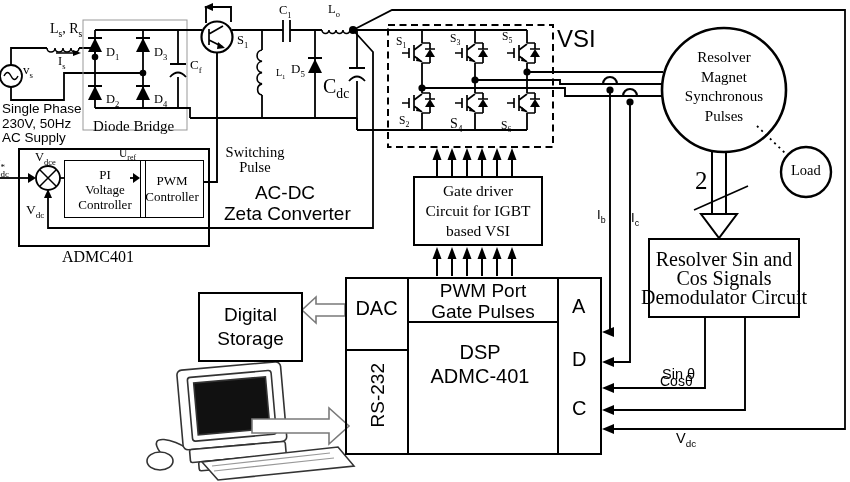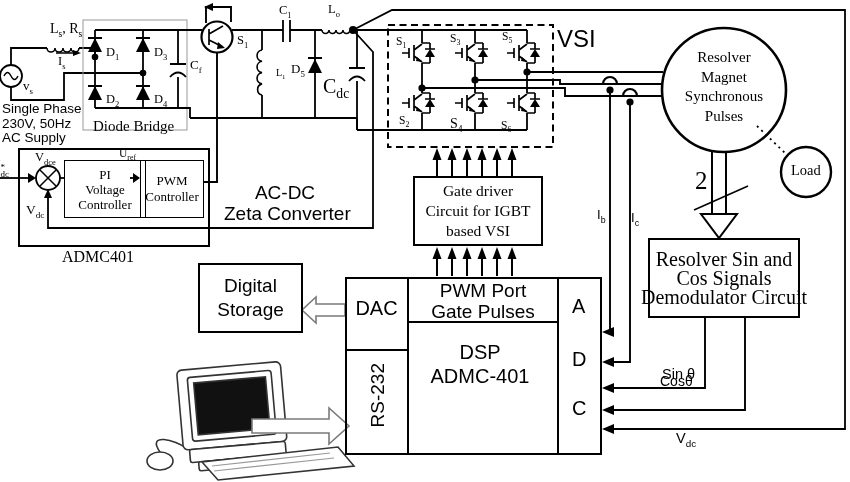--- a/index.html
+++ b/index.html
@@ -196,36 +196,40 @@
 </svg>
 
 <div class="lbl sans" style="left:2px;top:102px;font-size:13.5px;line-height:14.5px">
   <div>Single Phase</div>
   <div>230V, 50Hz</div>
   <div>AC Supply</div>
 </div>
 
 <div class="lbl b" style="left:50px;top:22px;font-size:14px"><span>L</span><sub>s</sub><span>, </span><span>R</span><sub>s</sub></div>
 <div class="lbl b" style="left:58px;top:55px;font-size:12.5px"><span>I</span><sub>s</sub></div>
-<div class="lbl b" style="left:23px;top:79px;font-size:13px"><span>v</span><sub>s</sub></div>
+<div class="lbl b" style="left:23px;top:63px;font-size:13px"><span>v</span><sub>s</sub></div>
 
 <div class="lbl b" style="left:106px;top:46px;font-size:12.5px"><span>D</span><sub>1</sub></div>
 <div class="lbl b" style="left:154px;top:46px;font-size:12.5px"><span>D</span><sub>3</sub></div>
 <div class="lbl b" style="left:106px;top:93px;font-size:12.5px"><span>D</span><sub>2</sub></div>
 <div class="lbl b" style="left:154px;top:93px;font-size:12.5px"><span>D</span><sub>4</sub></div>
 <div class="lbl b" style="left:190px;top:58px;font-size:13px"><span>C</span><sub>f</sub></div>
 <div class="lbl" style="left:93px;top:119px;font-size:15px">Diode Bridge</div>
 
 <div class="lbl b" style="left:237px;top:34px;font-size:12.5px"><span>S</span><sub>1</sub></div>
 <div class="lbl b" style="left:279px;top:4px;font-size:12.5px"><span>C</span><sub>1</sub></div>
 <div class="lbl b" style="left:276px;top:68px;font-size:10px"><span>L</span><sub>1</sub></div>
 <div class="lbl b" style="left:291px;top:62px;font-size:13px"><span>D</span><sub>5</sub></div>
 <div class="lbl b" style="left:328px;top:3px;font-size:12.5px"><span>L</span><sub>o</sub></div>
 <div class="lbl" style="left:323px;top:76px;font-size:20px"><span>C</span><sub>dc</sub></div>
 
+<div class="lbl b" style="left:220px;top:145px;font-size:14.5px;width:70px;text-align:center">
+  <div>Switching</div>
+  <div>Pulse</div>
+</div>
 
 <div class="lbl sans b" style="left:224px;top:182px;font-size:19px;line-height:21px;width:122px;text-align:center">
   <div>AC-DC</div>
   <div>Zeta Converter</div>
 </div>
 
 <div class="box" style="left:18px;top:148px;width:192px;height:99px;border-width:2.5px;background:transparent"></div>
 <div class="box thin" style="left:64px;top:160px;width:82px;height:58px">
   <div class="lbl b" style="position:static;font-size:13px;line-height:15px">
     <div>PI</div>
@@ -272,21 +276,21 @@
   <div>Gate Pulses</div>
 </div>
 <div class="lbl sans b" style="left:408px;top:340px;width:144px;text-align:center;font-size:20px;line-height:24px">
   <div>DSP</div>
   <div>ADMC-401</div>
 </div>
 <div class="lbl sans" style="left:572px;top:296px;font-size:20px">A</div>
 <div class="lbl sans" style="left:572px;top:349px;font-size:20px">D</div>
 <div class="lbl sans" style="left:572px;top:398px;font-size:20px">C</div>
 
-<div class="box" style="left:198px;top:263px;width:105px;height:70px;border-width:2.5px">
+<div class="box" style="left:198px;top:292px;width:105px;height:70px;border-width:2.5px">
   <div class="lbl sans" style="position:static;font-size:19px;line-height:24px">
     <div>Digital</div>
     <div>Storage</div>
   </div>
 </div>
 
 <div class="lbl" style="left:670px;top:48px;width:108px;text-align:center;font-size:15px;line-height:19.5px">
   <div>Resolver</div>
   <div>Magnet</div>
   <div>Synchronous</div>

